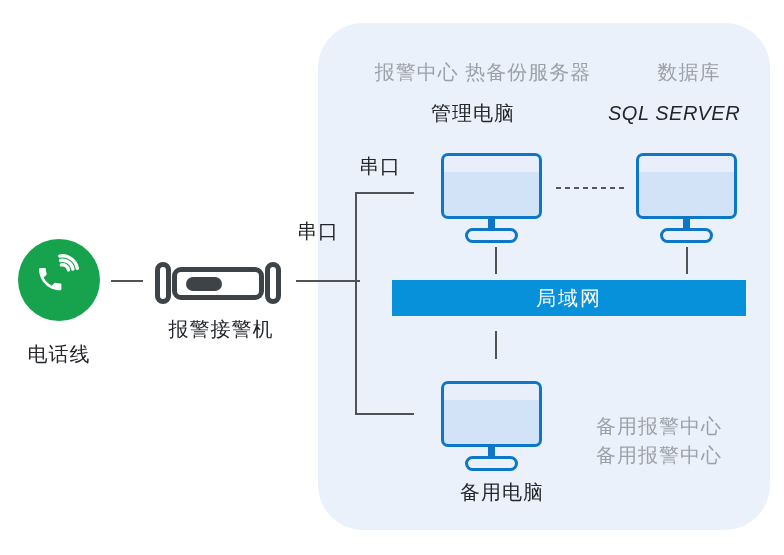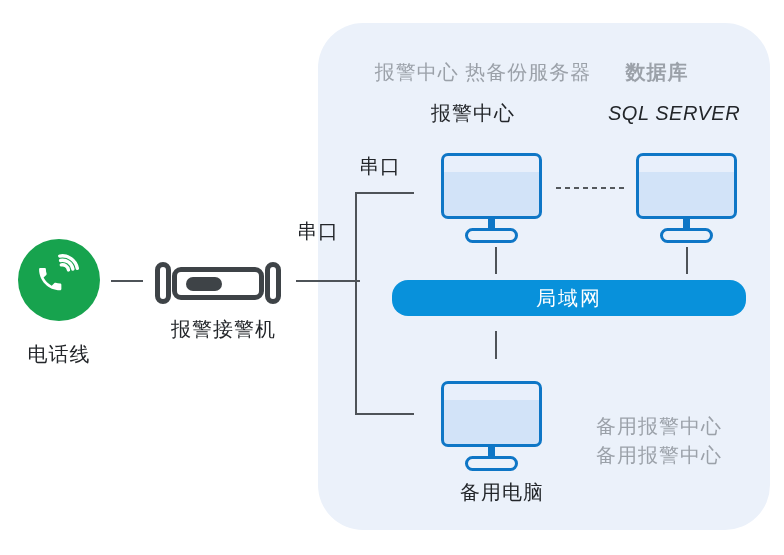--- a/index.html
+++ b/index.html
@@ -17,21 +17,21 @@
   .left-align{text-align:center;}
 
   
   .hline,.vline{position:absolute;background:#4E5358;}
   .hline{height:2px;} .vline{width:2px;}
   .dashes{position:absolute;left:556px;top:187px;width:68px;height:2px;
           background:repeating-linear-gradient(90deg,#54585C 0 5px,transparent 5px 9px);}
 
   
   .lan{position:absolute;left:392px;top:280px;width:354px;height:36px;
-       background:#0891DB;border-radius:16px;color:#ffffff;font-size:20px;
+       background:#0891DB;border-radius:0;color:#ffffff;font-size:20px;
        letter-spacing:2px;display:flex;align-items:center;justify-content:center;}
 
   
   .monitor{position:absolute;width:101px;}
   .screen{box-sizing:border-box;width:101px;height:66px;border:3px solid #0E76C6;
           border-radius:7px;
           background:linear-gradient(180deg,#E8EFFB 0 26%,#D2E3F8 26% 100%);}
   .neck{width:7px;height:9px;background:#0E76C6;margin:0 auto;}
   .mbase{box-sizing:border-box;width:53px;height:15px;border:3px solid #0E76C6;
          border-radius:9px;background:#EBF1FA;margin:0 auto;}
@@ -51,23 +51,23 @@
         background:#3E4347;border-radius:7px;}
 </style>
 </head>
 <body>
 
 <div class="stage">
 
   <div class="panel"></div>
 
   <div class="lbl muted" style="left:370px;top:61px;width:226px;">报警中心 热备份服务器</div>
-  <div class="lbl muted" style="left:620px;top:61px;width:74px;font-weight:bold;">数据库</div>
+  <div class="lbl muted" style="left:652px;top:61px;width:74px;">数据库</div>
 
-  <div class="lbl" style="left:431px;top:102px;width:84px;">报警中心</div>
+  <div class="lbl" style="left:431px;top:102px;width:84px;">管理电脑</div>
   <div class="lbl" style="left:608px;top:102px;width:124px;letter-spacing:0.5px;font-style:italic;">SQL SERVER</div>
 
   <div class="phone">
     <svg width="54" height="54" viewBox="0 0 48 48">
       <path fill="#ffffff" transform="translate(3,10) scale(1.1)" d="M6.62 10.79c1.44 2.83 3.76 5.14 6.59 6.59l2.2-2.2c.27-.27.67-.36 1.02-.24 1.12.37 2.33.57 3.57.57.55 0 1 .45 1 1V20c0 .55-.45 1-1 1-9.39 0-17-7.61-17-17 0-.55.45-1 1-1h3.5c.55 0 1 .45 1 1 0 1.25.2 2.45.57 3.57.11.35.03.74-.24 1.02l-2.2 2.2z"></path>
       <g stroke="#ffffff" stroke-width="3" fill="none" stroke-linecap="round">
         <path d="M26.05 10.58 A5.5 5.5 0 0 1 32.42 15.05"></path>
         <path d="M25.35 6.64 A9.5 9.5 0 0 1 36.36 14.35"></path>
         <path d="M24.66 2.71 A13.5 13.5 0 0 1 40.29 13.66"></path>
       </g>
@@ -75,21 +75,21 @@
   </div>
   <div class="lbl" style="left:14px;top:343px;width:90px;">电话线</div>
 
   <div class="receiver">
     <div class="cap l"></div>
     <div class="rbody">
       <div class="slot"></div>
     </div>
     <div class="cap r"></div>
   </div>
-  <div class="lbl" style="left:152px;top:318px;width:124px;text-align:right;">报警接警机</div>
+  <div class="lbl" style="left:159px;top:318px;width:124px;">报警接警机</div>
 
   <div class="hline" style="left:111px;top:280px;width:32px;"></div>
   <div class="hline" style="left:296px;top:280px;width:64px;"></div>
   <div class="vline" style="left:355px;top:192px;height:223px;"></div>
   <div class="hline" style="left:355px;top:192px;width:59px;"></div>
   <div class="hline" style="left:355px;top:413px;width:59px;"></div>
 
   <div class="lbl" style="left:357px;top:155px;width:46px;">串口</div>
   <div class="lbl" style="left:295px;top:220px;width:46px;">串口</div>
 

